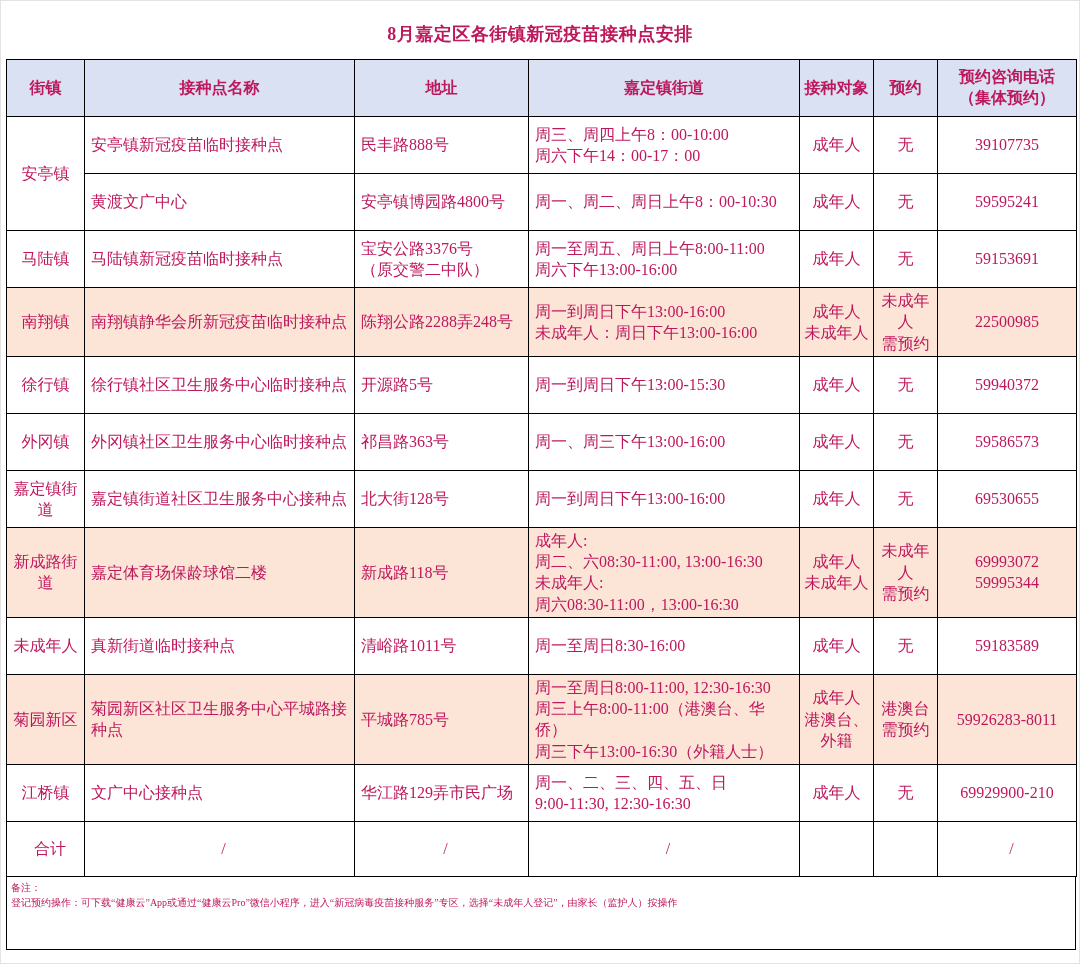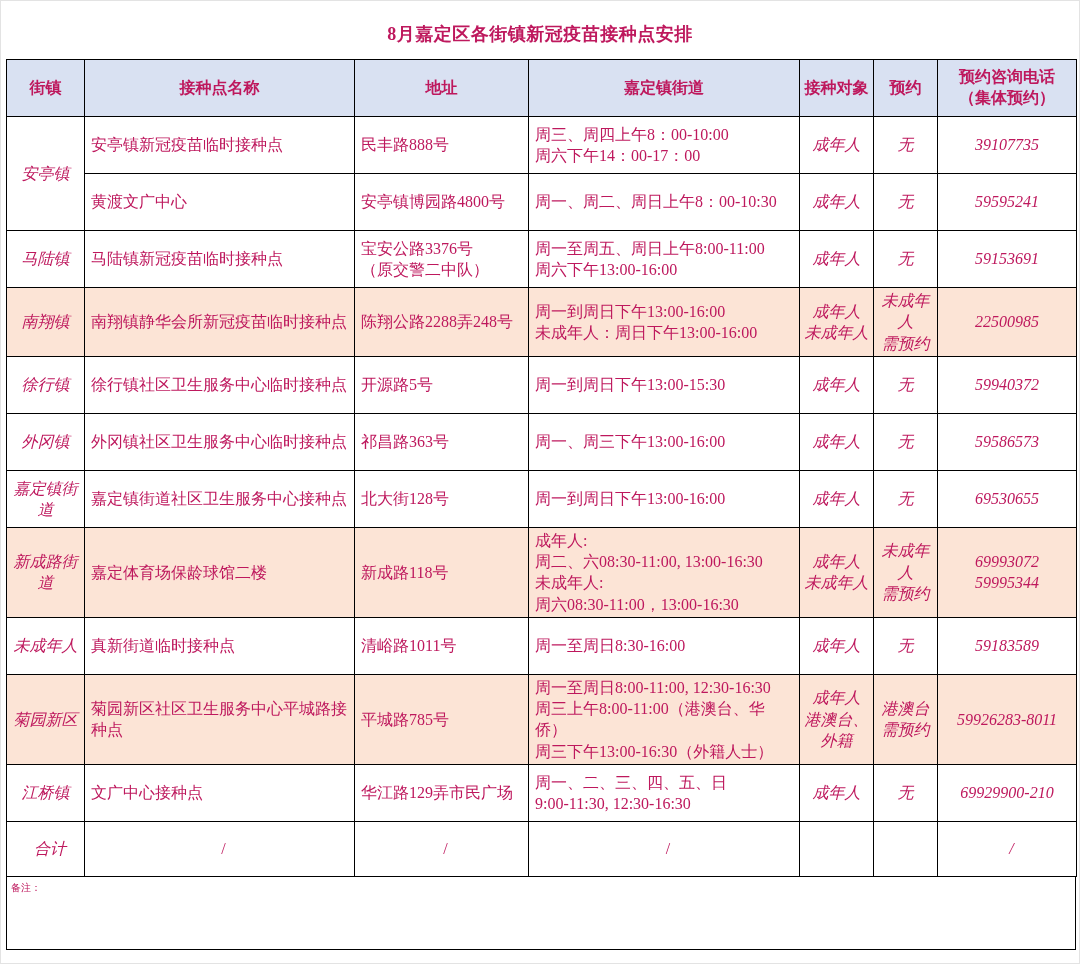--- a/index.html
+++ b/index.html
@@ -29,21 +29,21 @@
     word-break:break-all;white-space:pre-line;
   }
   .sched th{
     background:var(--header-bg,#D9E1F2);
     font-size:16px;font-weight:bold;text-align:center;
     height:56px;padding:0 2px;line-height:1.3;
   }
   .sched td{font-size:16px;line-height:1.33;padding:2px 3px;}
   tr.datarow{height:57px;}
   td.left{text-align:left;padding-left:6px;padding-right:4px;}
-  td.center{text-align:center;font-style:italic;}
+  td.center{text-align:center;}
   tr.highlight td{background:var(--highlight-bg,#FCE4D6);}
   tr.total{height:55px;}
   tr.total td{text-align:center;padding-left:12px;}
   .notes{
     margin-left:5px;width:1070px;box-sizing:border-box;
     border:1px solid #000;border-top:none;
     min-height:73px;padding:3px 5px 8px 4px;
     font-size:10px;line-height:1.55;
   }
 </style>
@@ -199,14 +199,15 @@
           <td class="left time">/</td>
           <td class="center target"></td>
           <td class="center booking"></td>
           <td class="center phone">/</td>
         </tr>
       </tbody>
   </table>
 
   <div class="notes" id="notes">
       <div>备注：</div>
+      <div>登记预约操作：可下载“健康云”App或通过“健康云Pro”微信小程序，进入“新冠病毒疫苗接种服务”专区，选择“未成年人登记”，由家长（监护人）按操作</div>
     </div>
 </div>
 
 </body></html>

